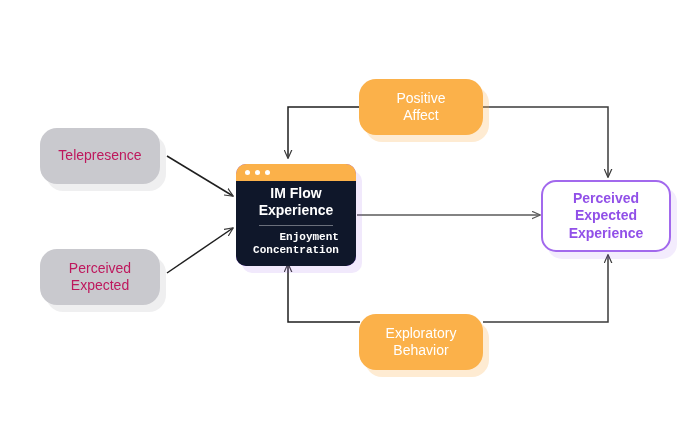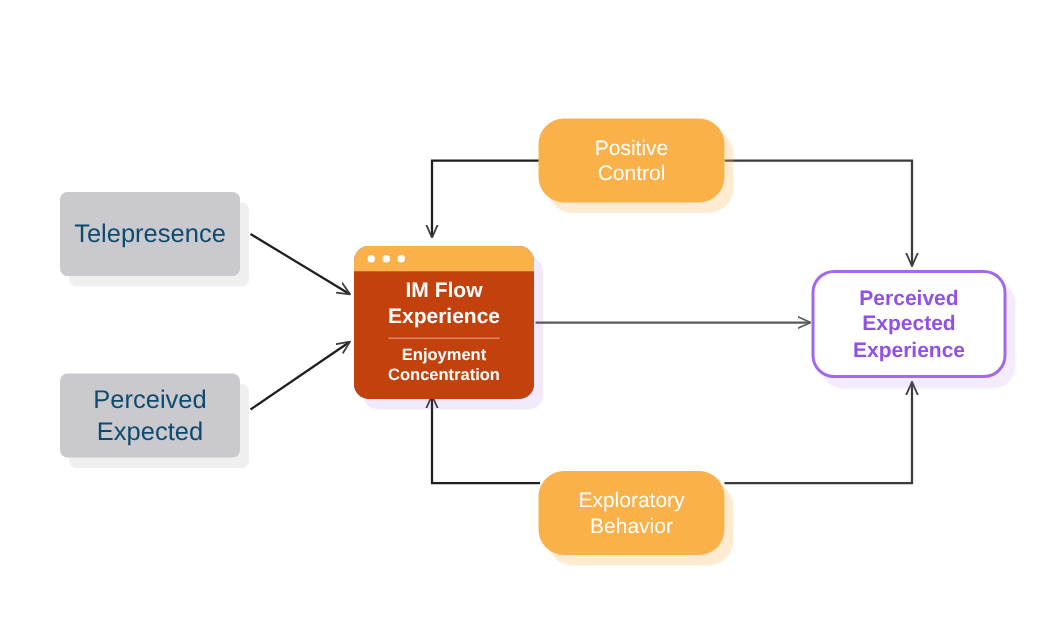--- a/index.html
+++ b/index.html
@@ -36,23 +36,23 @@
     align-items: center;
     justify-content: center;
     text-align: center;
     line-height: 1.25;
     z-index: 3;
   }
 
   
   .node-grey {
     background: #c9c9ce;
-    border-radius: 5px;
-    color: #0c4a6e;
-    font-size: 17px;
+    border-radius: 17px;
+    color: #be185d;
+    font-size: 14px;
     font-weight: 400;
     box-shadow: 6px 7px 0 0 rgba(201,201,206,0.30);
   }
 
   
   .node-orange {
     background: #fbb14a;
     border-radius: 17px;
     color: #ffffff;
     font-size: 14px;
@@ -93,21 +93,21 @@
     flex: 0 0 auto;
   }
   .dot {
     width: 5px;
     height: 5px;
     border-radius: 50%;
     background: #ffffff;
   }
   .card-body {
     flex: 1 1 auto;
-    background: #c2410c;
+    background: #0f172a;
     display: flex;
     flex-direction: column;
     align-items: center;
     justify-content: center;
     padding: 4px 6px 22px 6px;
     box-sizing: border-box;
   }
   .card-title {
     color: #ffffff;
     font-size: 14px;
@@ -118,22 +118,23 @@
   .card-divider {
     width: 74px;
     height: 1px;
     background: rgba(255,255,255,0.38);
     margin: 6px 0 5px 0;
   }
   .card-sub {
     color: #ffffff;
     font-size: 11px;
     font-weight: bold;
-    text-align: center;
+    text-align: right;
     line-height: 1.25;
+    font-family: Liberation Mono, monospace;
   }
 
   .nline { display: block; }
 </style>
 </head>
 <body>
 
 <div id="canvas">
 
   <svg id="edges" viewBox="0 0 700 427" width="700" height="427" xmlns="http://www.w3.org/2000/svg">
@@ -165,21 +166,21 @@
     <span class="nline">Telepresence</span>
   </div>
 
   <div class="node node-grey" style="left:40px; top:249px; width:120px; height:56px;">
     <span class="nline">Perceived</span>
     <span class="nline">Expected</span>
   </div>
 
   <div class="node node-orange" style="left:359px; top:79px; width:124px; height:56px;">
     <span class="nline">Positive</span>
-    <span class="nline">Control</span>
+    <span class="nline">Affect</span>
   </div>
 
   <div class="node node-orange" style="left:359px; top:294px; width:124px; height:56px;margin-top:20px;">
     <span class="nline">Exploratory</span>
     <span class="nline">Behavior</span>
   </div>
 
   <div class="card" style="left:236px; top:164px; width:120px; height:102px;">
     <div class="card-titlebar">
       <span class="dot"></span>

